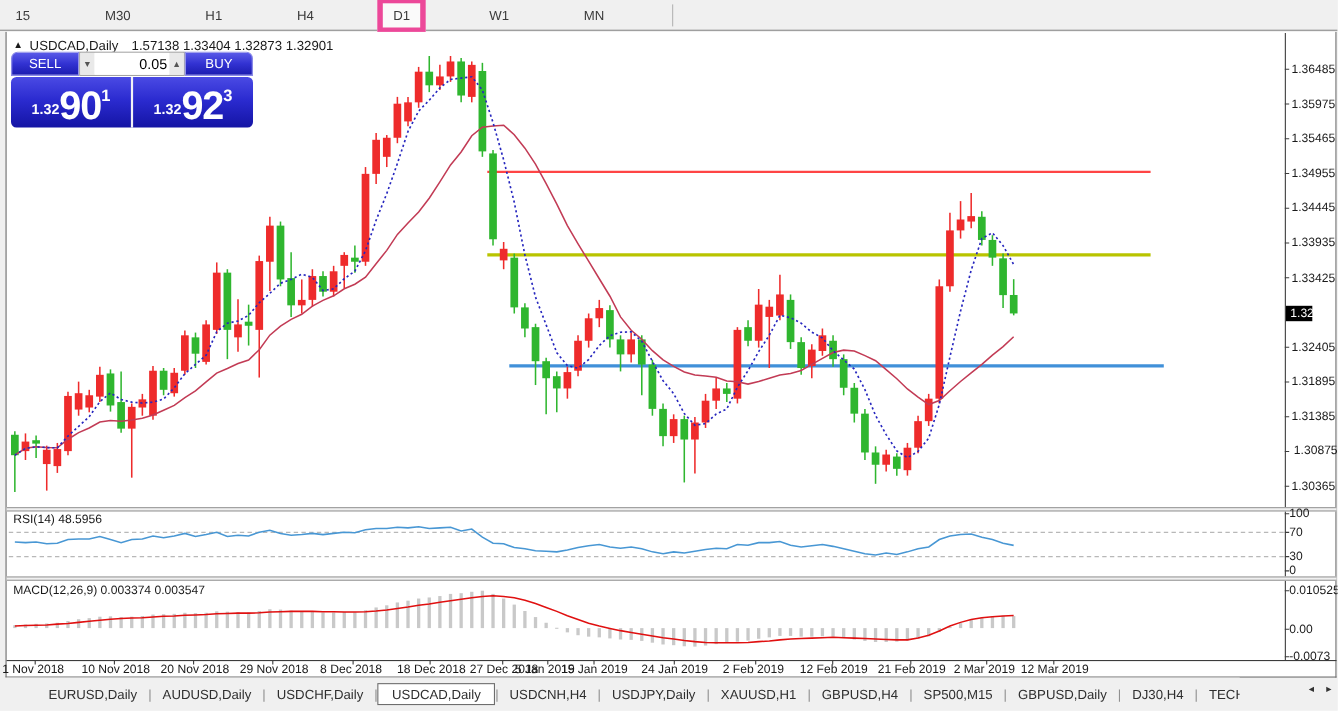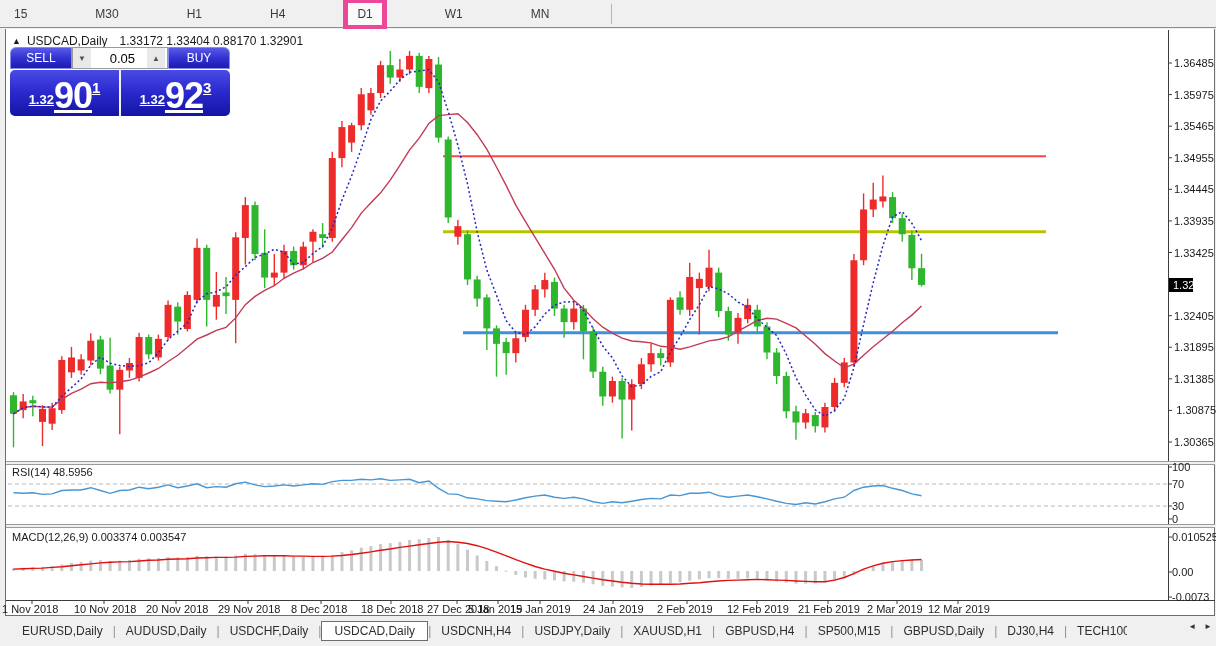--- a/index.html
+++ b/index.html
@@ -31,41 +31,41 @@
   #title-row .ohlc { margin-left:6px; }
 
   
   #ocp { left:10px; top:47px; width:220px; }
   #ocp-r1 { display:flex; height:22px;align-items:center; }
   .oc-btn { width:62px; height:22px; color:#FFFFFF; font-size:12px; border:1px solid #8A8AE8; background:linear-gradient(180deg,#5A5AE8 0%,#3232D2 50%,#1C1CB0 100%); cursor:pointer; }
   #sell-btn { border-radius:6px 0 0 0; }
   #buy-btn  { border-radius:0 6px 0 0; }
   #vol-box { width:96px; height:22px; display:flex; border:1px solid #9A9A9A; background:#FFFFFF; }
   .vol-arr { width:18px; height:100%; background:#E9E9E9; border:none; color:#555; font-size:8px; cursor:pointer; }
-  #vol-inp { width:56px; border:none; outline:none; font-size:13px; text-align:right; padding-right:12px; color:#000; font-family:"Liberation Sans",sans-serif; }
+  #vol-inp { width:68px; border:none; outline:none; font-size:13px; text-align:right; padding-right:2px; color:#000; font-family:"Liberation Sans",sans-serif; }
   #ocp-r2 { margin-top:1px; display:flex; height:46px; background:linear-gradient(180deg,#4A4AE4 0%,#2B2BD0 45%,#1414A4 100%); border-radius:5px; }
-  .quote { flex:1; display:flex; align-items:flex-end; justify-content:center; color:#FFF; padding-bottom:4px;text-decoration:underline; }
+  .quote { flex:1; display:flex; align-items:flex-end; justify-content:center; color:#FFF; padding-bottom:4px; }
   .quote:first-child { border-right:2px solid #F2F2F6; }
   .qp { font-size:13px; font-weight:bold; margin-bottom:5px; }
   .qb { font-size:36px; font-weight:bold; line-height:0.92; letter-spacing:-1px; }
   .qs { font-size:15px; font-weight:bold; margin-bottom:16px; }
 
   
   .pal { left:1174px; width:42px; font-size:11px; color:#1A1A1A; }
   #price-box { left:1169px; width:24px; height:14px; background:#000; color:#FFF; font-size:11px; padding-left:4px; line-height:14px; }
 
   
   .ind-label { font-size:11px; color:#1A1A1A; }
   .ial { left:1172px; font-size:11px; color:#1A1A1A; }
 
   
   .dal { top:603px; font-size:11px; color:#1A1A1A; white-space:nowrap; }
 
   
-  #tabbar { left:0; top:616px; width:1127px; height:30px; background:#F0F0F0; display:flex; align-items:center; padding-left:6px; overflow:hidden; }
+  #tabbar { left:0; top:616px; width:1127px; height:30px; background:#F0F0F0; display:flex; align-items:center; padding-left:28px; overflow:hidden; }
   #tabbar .edge { width:1px; height:18px; background:#9A9A9A; margin-right:6px; }
   .tab { font-size:12px; color:#2E2E2E; padding:2px 10px; white-space:nowrap; cursor:pointer; }
   .tab.active { background:#FFFFFF; border:1px solid #6E6E6E; padding:2px 12px; }
   .tab-sep { color:#909090; font-size:12px; }
   #tab-arrows { position:absolute; right:4px; top:622px; display:flex; gap:8px; font-size:8px; color:#333; }
   #tab-arrows span { cursor:pointer; }
 </style>
 </head>
 <body>
 
@@ -417,21 +417,21 @@
   </svg>
 
 <div id="axis-v" class="abs"></div>
 <div id="split1" class="splitter abs"></div>
 <div id="split2" class="splitter abs"></div>
 <div id="date-sep" class="abs"></div>
 
 <div id="title-row" class="abs">
   <span class="arr">▲</span>
   <span class="sym">USDCAD,Daily</span>
-  <span class="ohlc">1.33172 1.33404 0.88170 1.32901</span>
+  <span class="ohlc">1.57138 1.33404 1.32873 1.32901</span>
 </div>
 
 <div id="ocp" class="abs">
   <div id="ocp-r1">
     <button id="sell-btn" class="oc-btn">SELL</button>
     <div id="vol-box">
       <button class="vol-arr">▼</button>
       <input id="vol-inp" value="0.05" style="">
       <button class="vol-arr">▲</button>
     </div>

